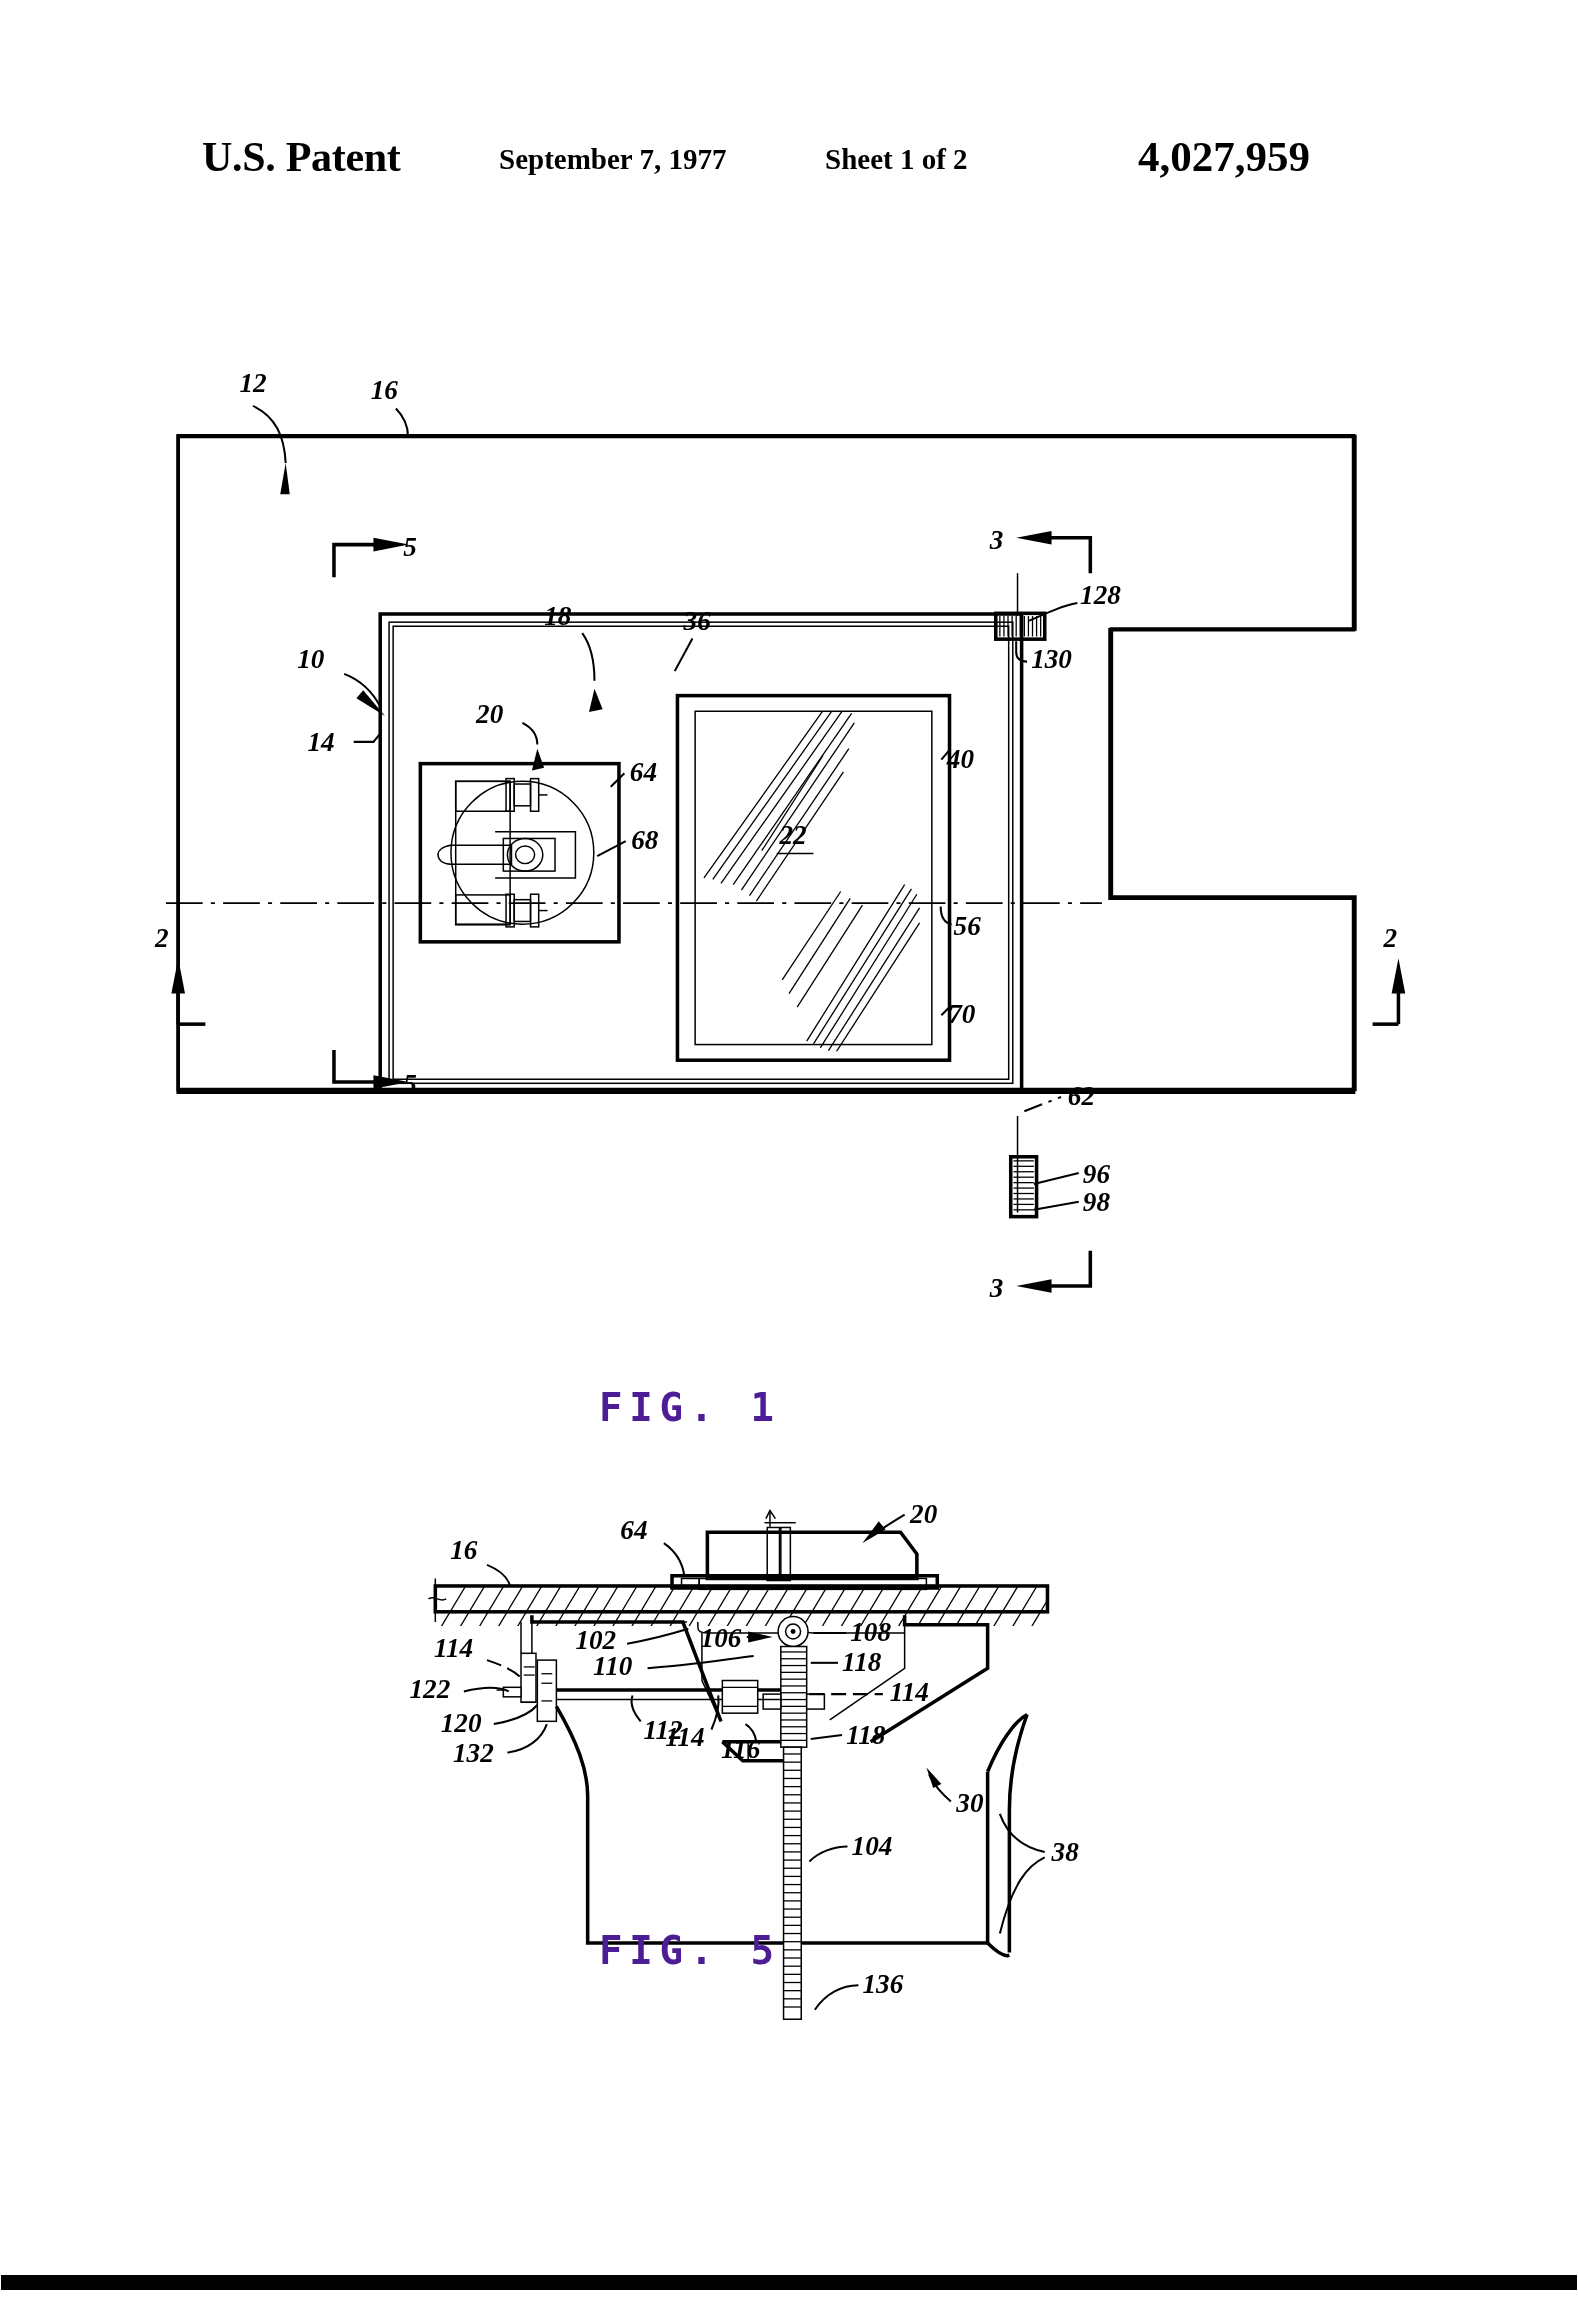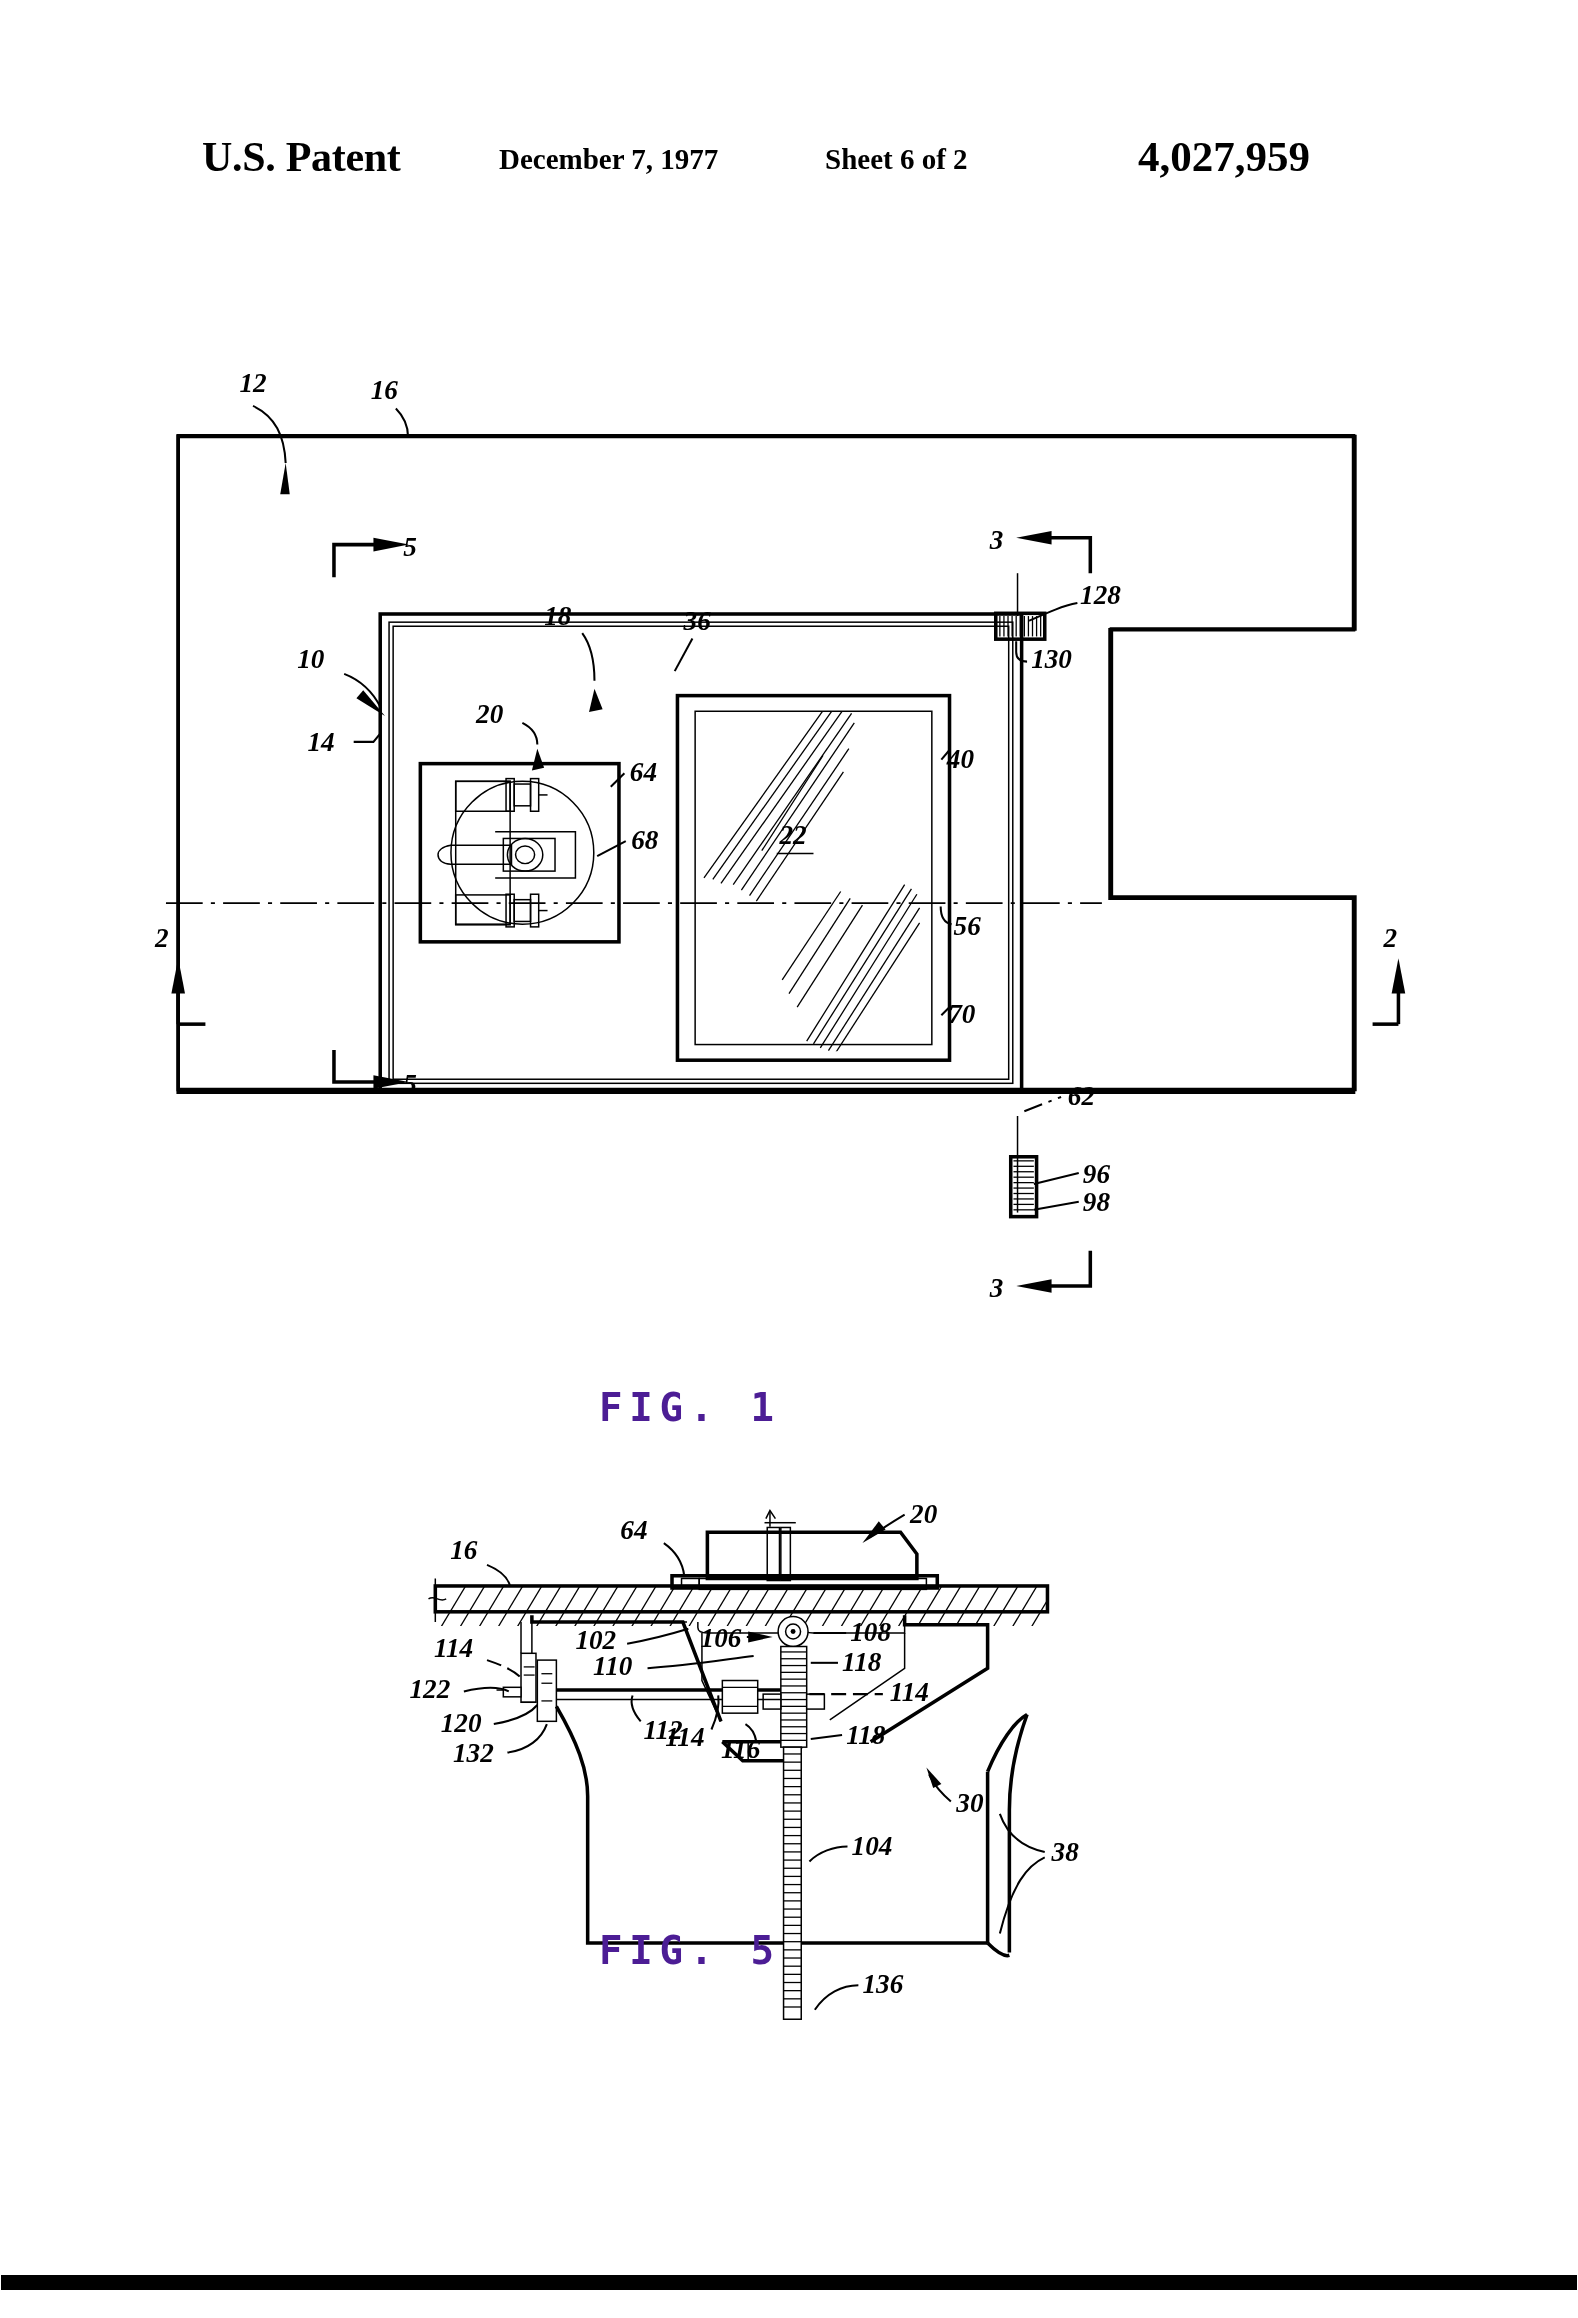--- a/index.html
+++ b/index.html
@@ -25,22 +25,22 @@
   .figcap{position:absolute;color:#4c1d95;font-family:"DejaVu Sans Mono", monospace;
           font-weight:700;letter-spacing:6.8px;}
   #figcap1{left:599px;top:1385px;font-size:39px;}
   #figcap5{left:599px;top:1928px;font-size:39px;}
 </style>
 </head>
 <body>
 
 <div id="hdr">
   <div class="cell" id="uspat">U.S. Patent</div>
-  <div class="cell" id="pdate">December 7, 1977</div>
-  <div class="cell" id="sheet">Sheet 6 of 2</div>
+  <div class="cell" id="pdate">September 7, 1977</div>
+  <div class="cell" id="sheet">Sheet 1 of 2</div>
   <div class="cell" id="pnum">4,027,959</div>
 </div>
 
 <svg id="sheetsvg" viewBox="0 0 2320 3408">
   <defs>
     <style>
       .ln  { fill:none; stroke:#000; stroke-width:3.4; }
       .ln2 { fill:none; stroke:#000; stroke-width:5.2; }
       .lnT { fill:none; stroke:#000; stroke-width:2.2; }
       .lnH { fill:none; stroke:#000; stroke-width:1.9; }

